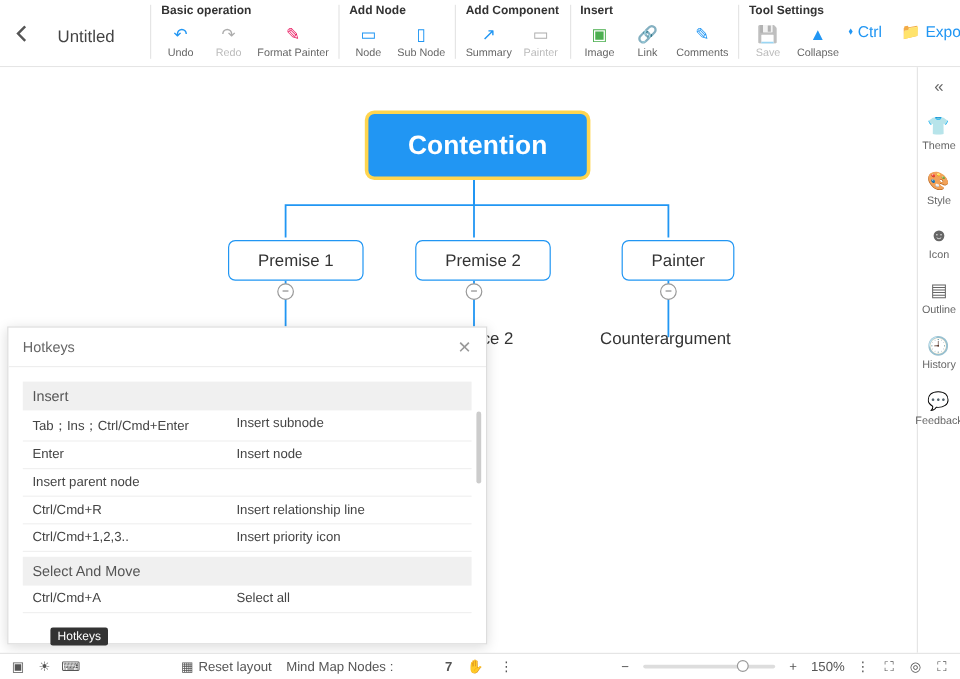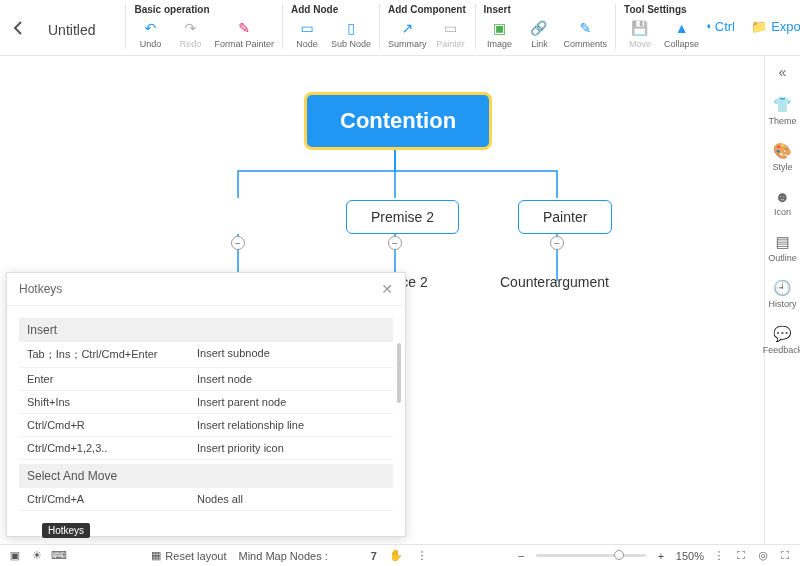--- a/index.html
+++ b/index.html
@@ -121,21 +121,21 @@
             <div class="tb-icon" style="color:#2196F3">✎</div>
             <div class="tb-item-label">Comments</div>
           </div>
       </div>
     </div>
     <div class="tb-group">
       <div class="tb-group-label">Tool Settings</div>
       <div class="tb-items">
         <div class="tb-item disabled">
             <div class="tb-icon">💾</div>
-            <div class="tb-item-label">Move</div>
+            <div class="tb-item-label">Save</div>
           </div>
         <div class="tb-item">
             <div class="tb-icon" style="color:#2196F3">▲</div>
             <div class="tb-item-label">Collapse</div>
           </div>
       </div>
     </div>
   </div>
 
   <div class="tb-right">
@@ -154,20 +154,21 @@
   <svg class="edges">
     <path d="M395 90 L395 115 L238 115 L238 142" stroke="#2196F3" stroke-width="1.5" fill="none"></path>
     <path d="M395 90 L395 142" stroke="#2196F3" stroke-width="1.5" fill="none"></path>
     <path d="M395 90 L395 115 L557 115 L557 142" stroke="#2196F3" stroke-width="1.5" fill="none"></path>
     <path d="M238 178 L238 225" stroke="#2196F3" stroke-width="1.5" fill="none"></path>
     <path d="M395 178 L395 225" stroke="#2196F3" stroke-width="1.5" fill="none"></path>
     <path d="M557 178 L557 225" stroke="#2196F3" stroke-width="1.5" fill="none"></path>
   </svg>
 
   <div class="node root" style="left:306px;top:38px">Contention</div>
+  <div class="node" style="left:190px;top:144px">Premise 1</div>
   <div class="node" style="left:346px;top:144px">Premise 2</div>
   <div class="node" style="left:518px;top:144px">Painter</div>
 
   <div class="collapse-dot" style="left:231px;top:180px">−</div>
   <div class="collapse-dot" style="left:388px;top:180px">−</div>
   <div class="collapse-dot" style="left:550px;top:180px">−</div>
 
   <div class="subtext" style="left:378px;top:218px">dence 2</div>
   <div class="subtext" style="left:500px;top:218px">Counterargument</div>
 </div>
@@ -210,35 +211,34 @@
   <div class="hk-section-title">Insert</div>
       <div class="hk-row">
         <div class="hk-key">Tab；Ins；Ctrl/Cmd+Enter</div>
         <div class="hk-desc">Insert subnode</div>
       </div>
       <div class="hk-row">
         <div class="hk-key">Enter</div>
         <div class="hk-desc">Insert node</div>
       </div>
       <div class="hk-row">
-        <div class="hk-key">Shift+Ins</div>
         <div class="hk-desc">Insert parent node</div>
       </div>
       <div class="hk-row">
         <div class="hk-key">Ctrl/Cmd+R</div>
         <div class="hk-desc">Insert relationship line</div>
       </div>
       <div class="hk-row">
         <div class="hk-key">Ctrl/Cmd+1,2,3..</div>
         <div class="hk-desc">Insert priority icon</div>
       </div>
       <div class="hk-section-title">Select And Move</div>
       <div class="hk-row">
         <div class="hk-key">Ctrl/Cmd+A</div>
-        <div class="hk-desc">Nodes all</div>
+        <div class="hk-desc">Select all</div>
       </div>
     </div>
 </div>
 
 <div class="tooltip" style="left:42px;bottom:28px">Hotkeys</div>
 <svg class="arrow-annot" style="left:80px;bottom:4px" width="100" height="16">
   <polygon points="100,3 100,13 20,13 20,16 0,8 20,0 20,3" fill="#ff8c00"></polygon>
 </svg>
 
 <div class="bottom-bar">

